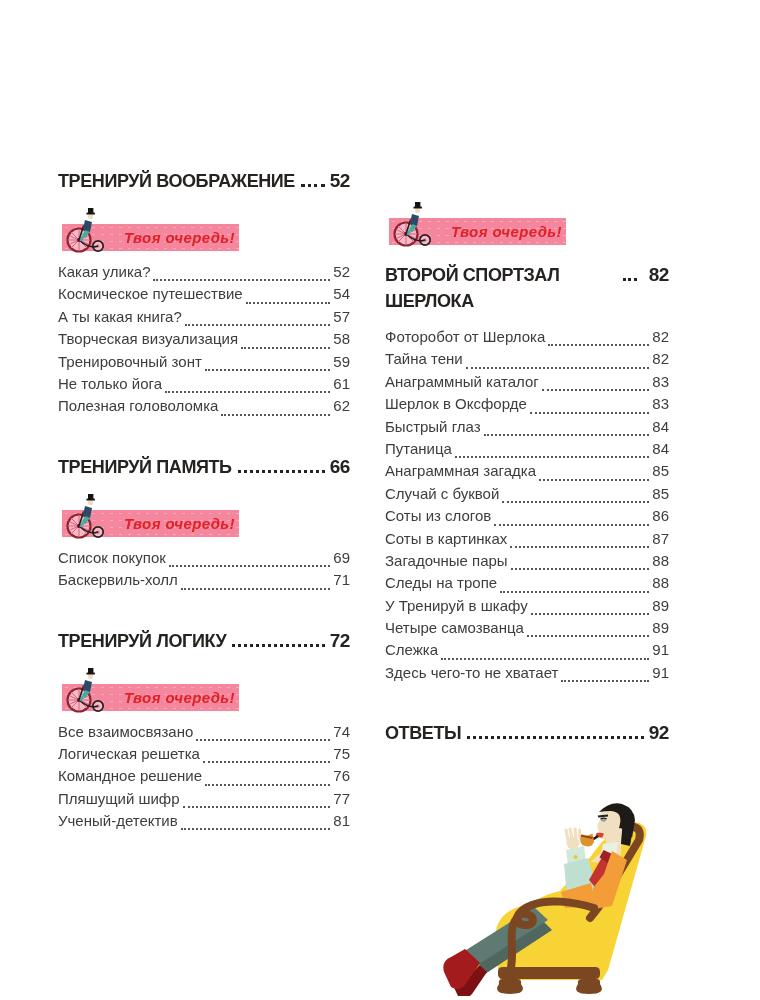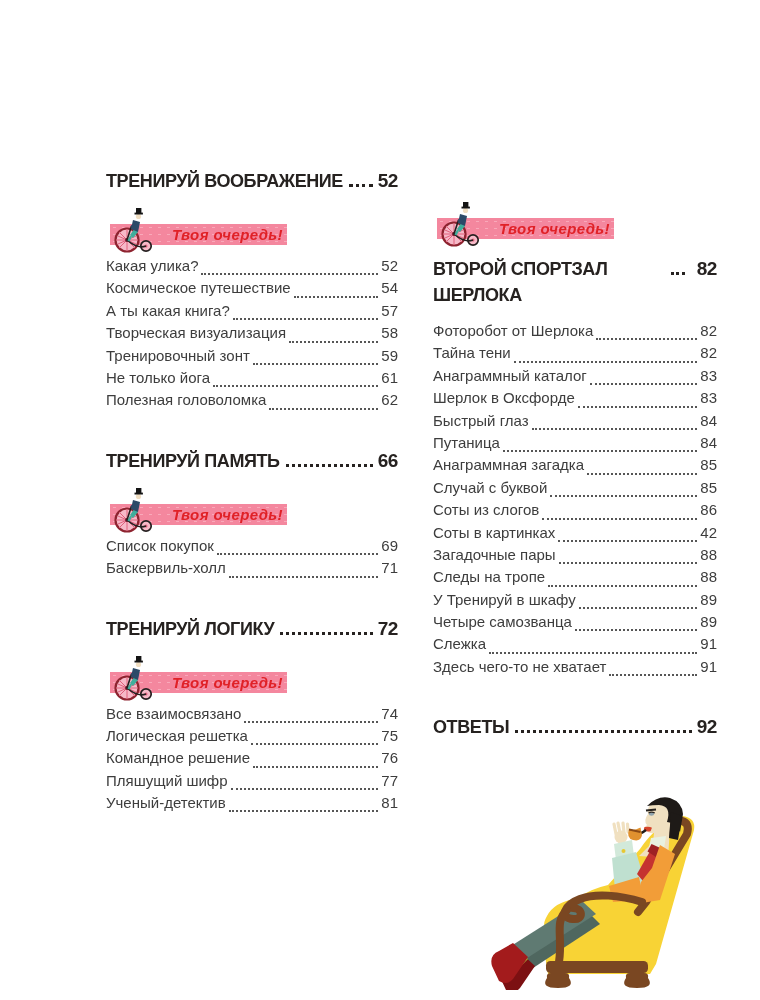--- a/index.html
+++ b/index.html
@@ -7,38 +7,38 @@
     --banner-speckle:#f9a9ba;
     --banner-text:#e02127;
     --body-text:#3d3d3d;
     --heading-text:#262220;
   }
   html,body{margin:0;padding:0;background:#fff;}
   .page{
     position:relative;width:760px;height:1000px;background:#ffffff;
     font-family:"Liberation Sans",sans-serif;overflow:hidden;
   }
-  .col{position:absolute;top:0;margin-left:48px;}
+  .col{position:absolute;top:0;}
   .col-left{left:58px;top:168px;width:292px;}
   .col-right{left:385px;top:188px;width:284px;}
 
   
   .toc-heading{
     display:flex;align-items:baseline;
     font-weight:700;font-size:18px;line-height:26px;
     letter-spacing:-0.4px;text-transform:uppercase;
     color:var(--heading-text);margin:34px 0 14px 0;
   }
   .col > .toc-heading:first-child{margin-top:0;}
   .banner-wrap + .toc-heading{margin-top:17px;gap:7px;}
   .h-dots{flex:1;border-bottom:3px dotted var(--heading-text);margin:0 5px 3px 6px;min-width:14px;}
   .h-page{white-space:nowrap;font-size:19px;}
 
   
-  .banner-wrap{position:relative;width:177px;height:21px;margin:30px 0 12px 4px;}
+  .banner-wrap{position:relative;width:177px;height:27px;margin:30px 0 12px 4px;}
   .banner-bg{
     position:absolute;inset:0;background:var(--banner-bg);
     background-image:radial-gradient(var(--banner-speckle) 1px, transparent 1.2px);
     background-size:9px 7px;
   }
   .banner-label{
     position:absolute;left:62px;right:4px;top:0;bottom:0;
     display:flex;align-items:center;justify-content:center;
     color:var(--banner-text);font-weight:700;font-style:italic;
     font-size:15px;letter-spacing:0.4px;white-space:nowrap;
@@ -329,21 +329,21 @@
 
   <div class="toc-row">
     <span class="r-text">Соты из слогов</span>
     <span class="r-dots"></span>
     <span class="r-page">86</span>
   </div>
 
   <div class="toc-row">
     <span class="r-text">Соты в картинках</span>
     <span class="r-dots"></span>
-    <span class="r-page">42</span>
+    <span class="r-page">87</span>
   </div>
 
   <div class="toc-row">
     <span class="r-text">Загадочные пары</span>
     <span class="r-dots"></span>
     <span class="r-page">88</span>
   </div>
 
   <div class="toc-row">
     <span class="r-text">Следы на тропе</span>

